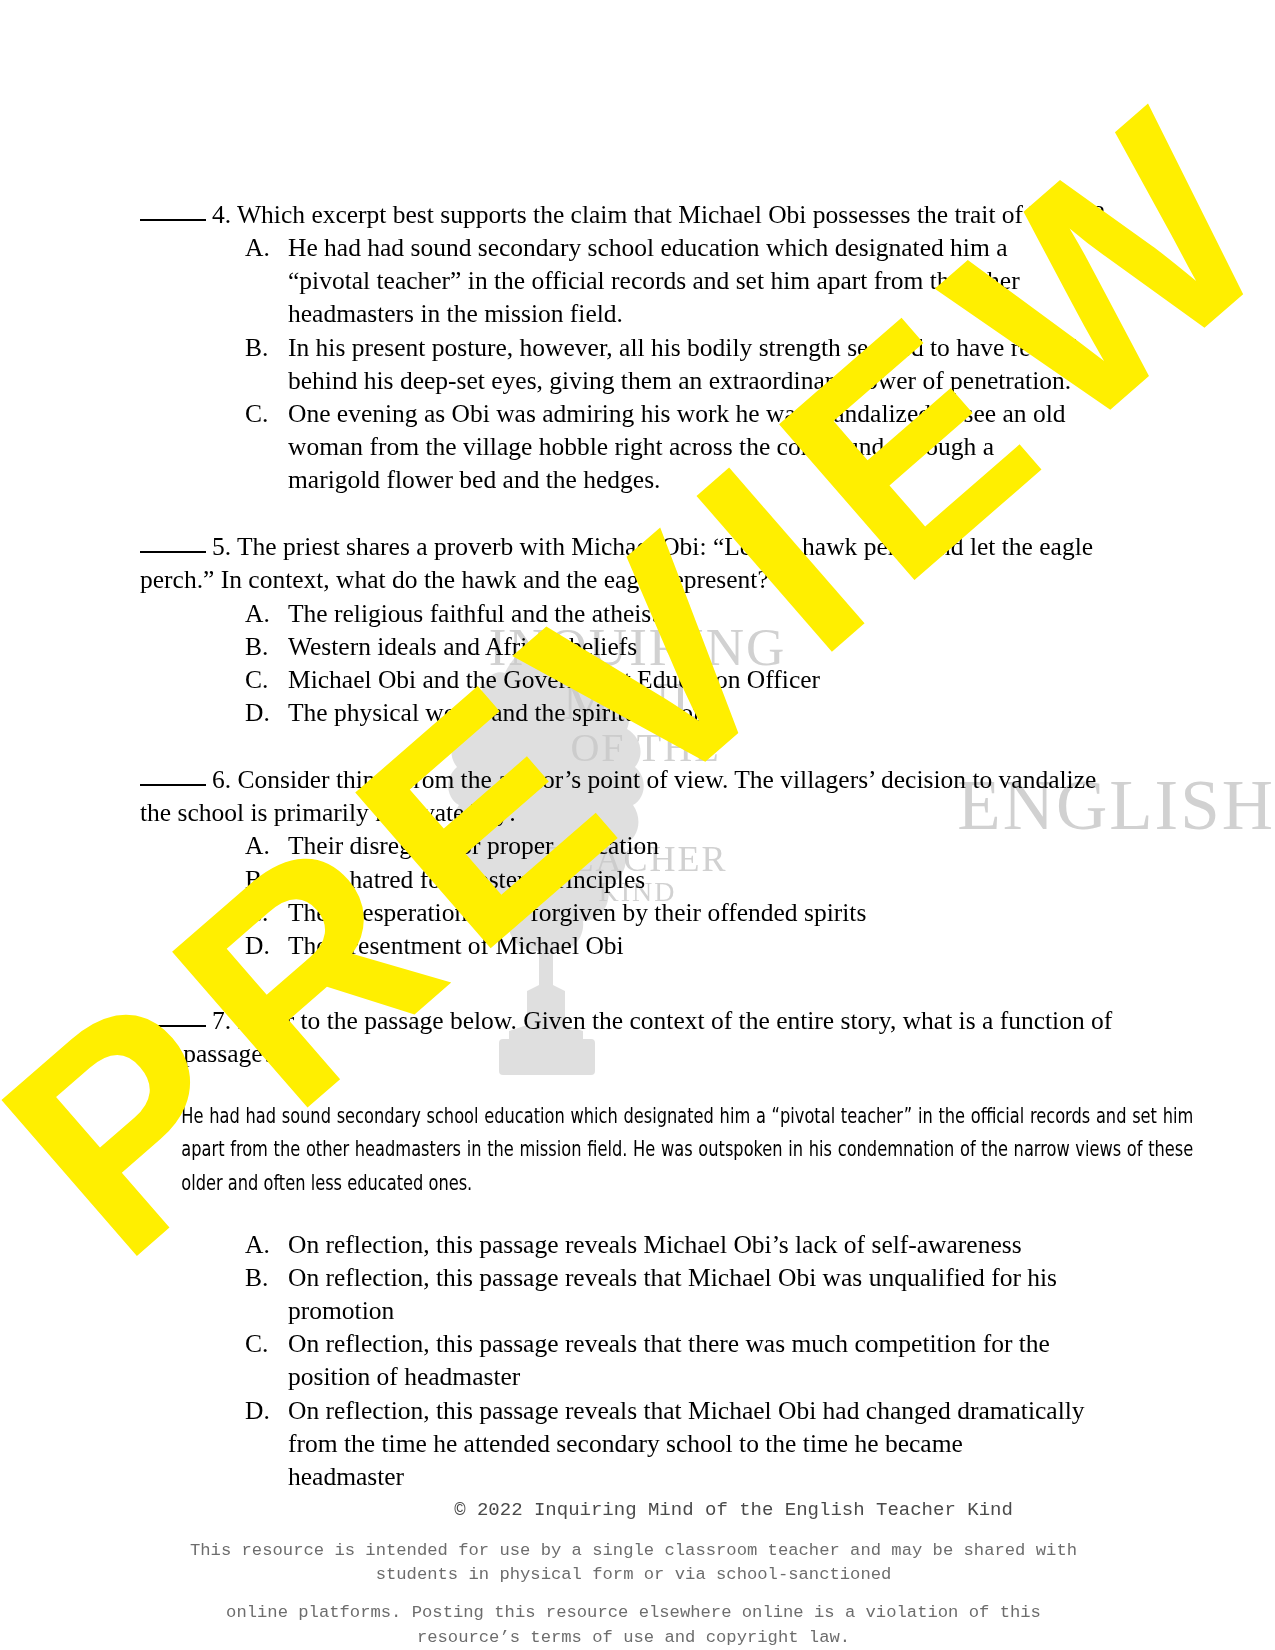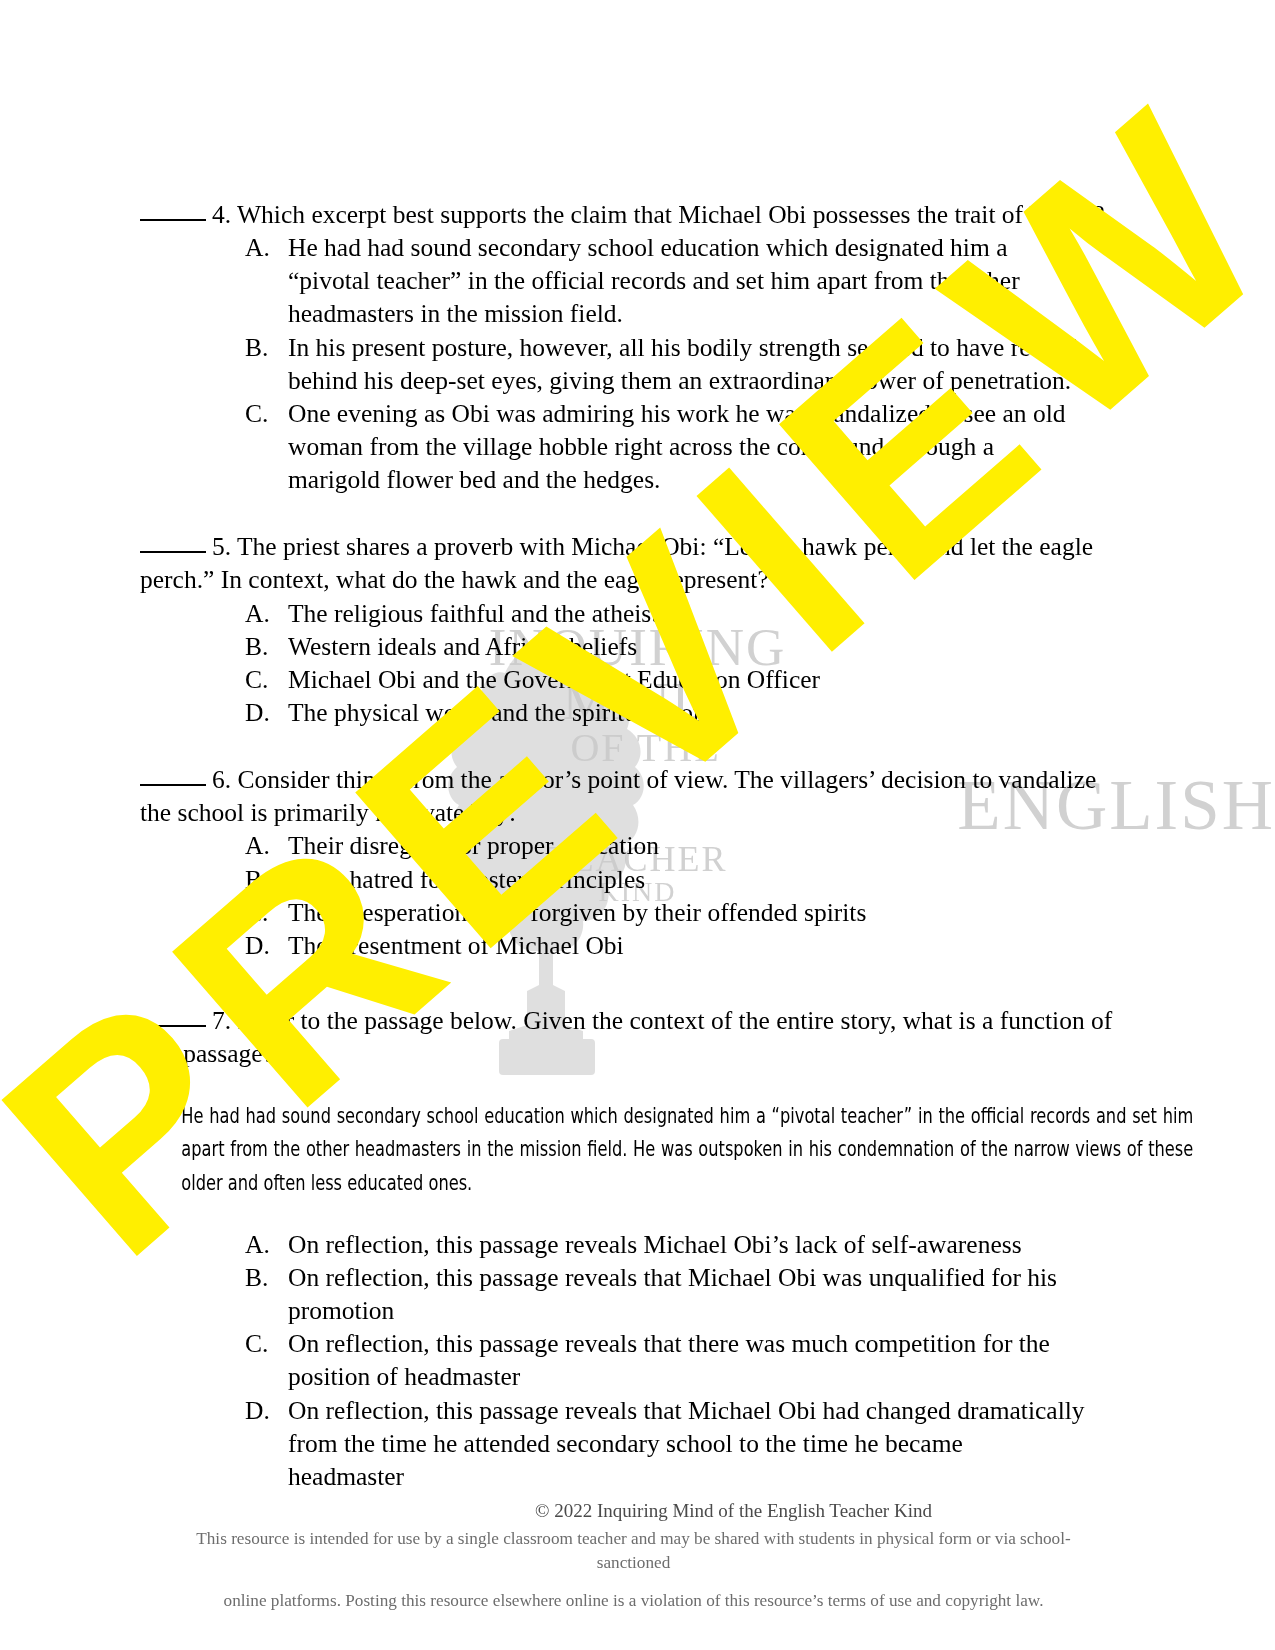--- a/index.html
+++ b/index.html
@@ -115,33 +115,34 @@
   }
 
   
   .footer {
     position: absolute;
     left: 0;
     right: 8px;
     top: 1498px;
     z-index: 3;
     text-align: center;
+    font-family: Liberation Mono, monospace;
   }
   .footer .copy {
     font-size: 19px;
     color: #4a4a4a;
     padding-left: 200px;
     line-height: 1.35;
   }
   .footer .terms {
     font-size: 17.2px;
     color: #6d6d6d;
     line-height: 1.42;
     padding: 0 175px;
-    margin-top: 3px;
+    margin-top: 15px;
   }
 
   
   .preview-layer {
     position: absolute;
     inset: 0;
     z-index: 5;
     pointer-events: none;
     overflow: hidden;
   }

